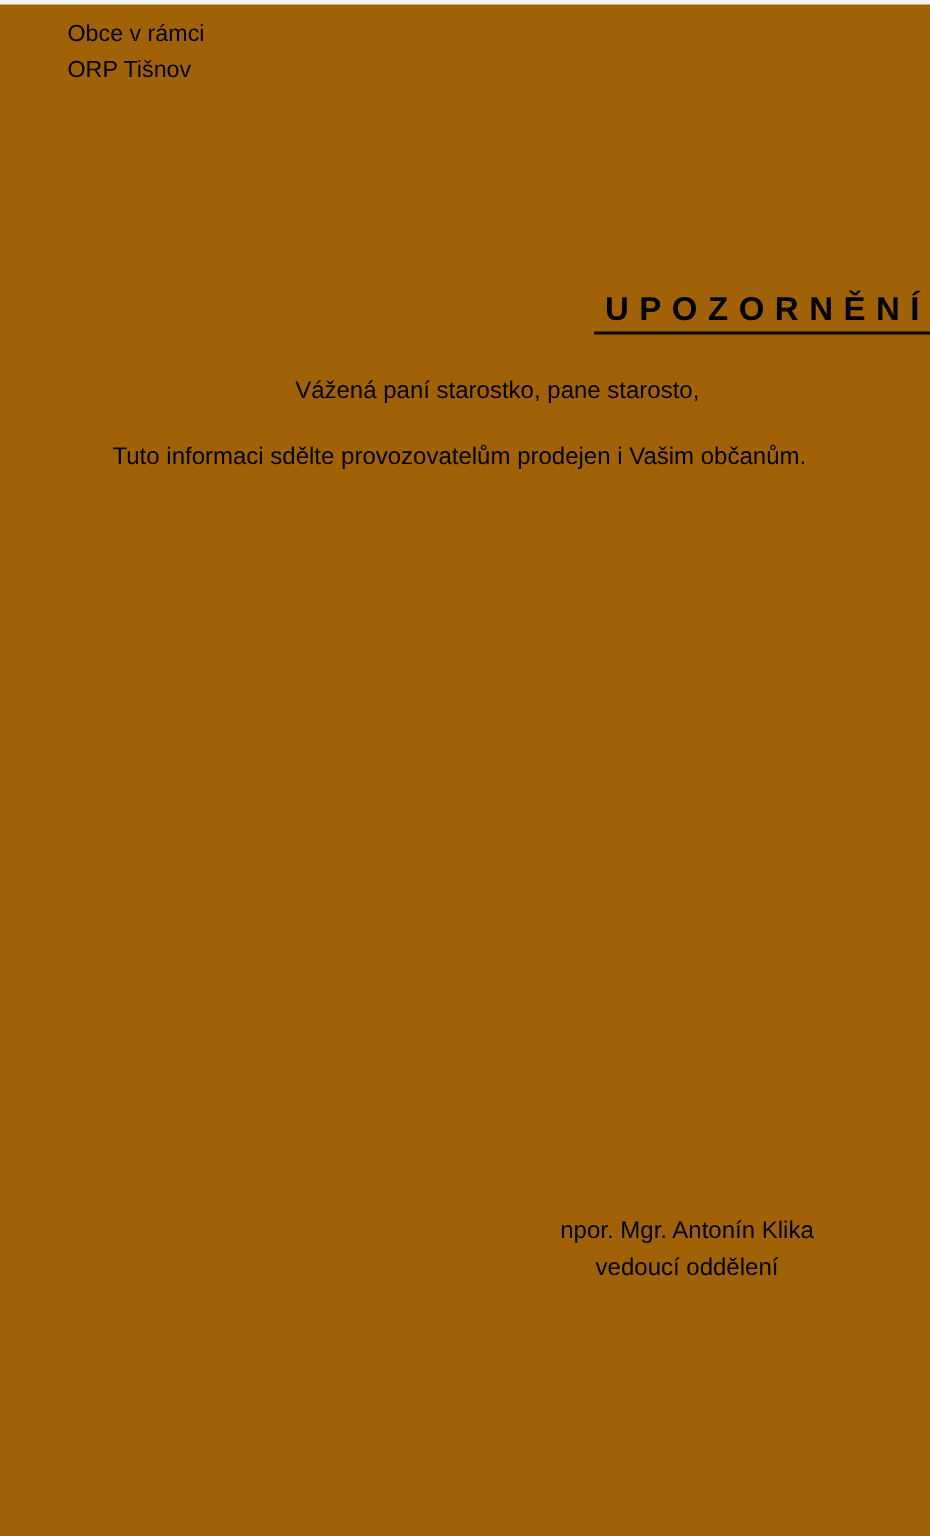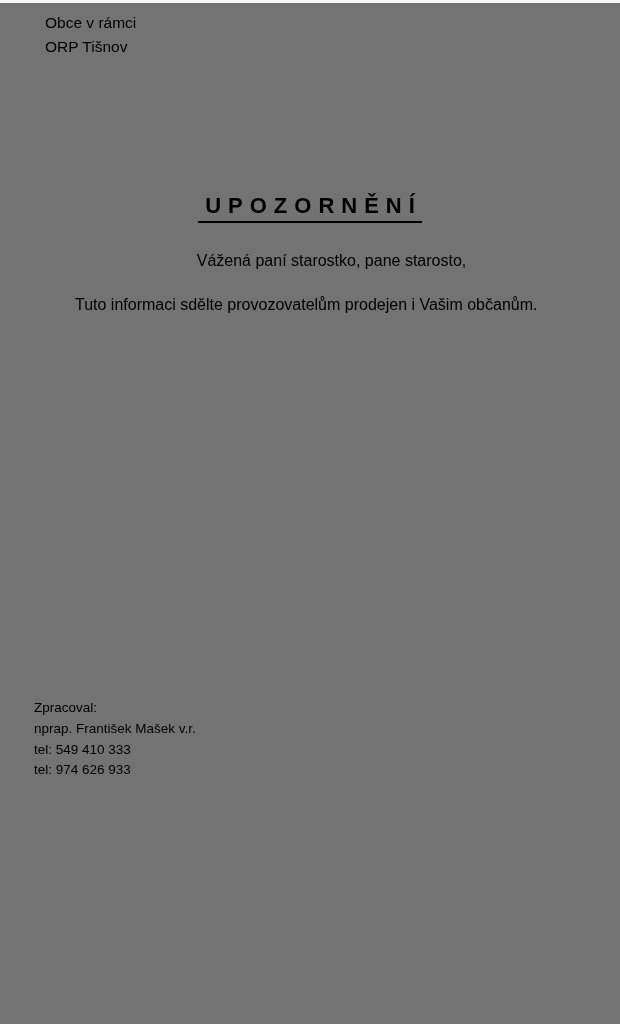--- a/index.html
+++ b/index.html
@@ -15,21 +15,21 @@
     color: #000000;
     -webkit-font-smoothing: antialiased;
     overflow: hidden;
     position: relative;
   }
   .page {
     position: relative;
     width: 620px;
     height: 1024px;
     box-sizing: border-box;
-    background: #737373;
+    background: #a16207;
   }
   .scan-edge-top {
     position: absolute;
     top: 0;
     left: 0;
     width: 620px;
     height: 3px;
     background: #f5f5f7;
   }
 
@@ -42,21 +42,21 @@
     line-height: 24px;
     white-space: pre-line;
   }
 
   
   .title-wrap {
     position: absolute;
     left: 0;
     top: 193px;
     width: 620px;
-    text-align: center;
+    text-align: right;
   }
   .title {
     display: inline-block;
     font-size: 22px;
     font-weight: bold;
     letter-spacing: 7px;
     text-indent: 7px;
     border-bottom: 2.5px solid #000;
     padding-bottom: 2px;
     line-height: 26px;
@@ -124,20 +124,18 @@
 
   <div class="title-wrap">
     <span class="title">UPOZORNĚNÍ</span>
   </div>
 
   <div class="body-block">
     <p class="para no-justify">Vážená paní starostko, pane starosto,</p>
     <p class="para">Tuto informaci sdělte provozovatelům prodejen i Vašim občanům.</p>
   </div>
 
-  <div class="processor">Zpracoval:
-nprap. František Mašek v.r.
-tel: 549 410 333
-tel: 974 626 933</div>
 
+  <div class="signature">npor. Mgr. Antonín Klika
+vedoucí oddělení</div>
 
 
 </div>
 
 </body></html>

